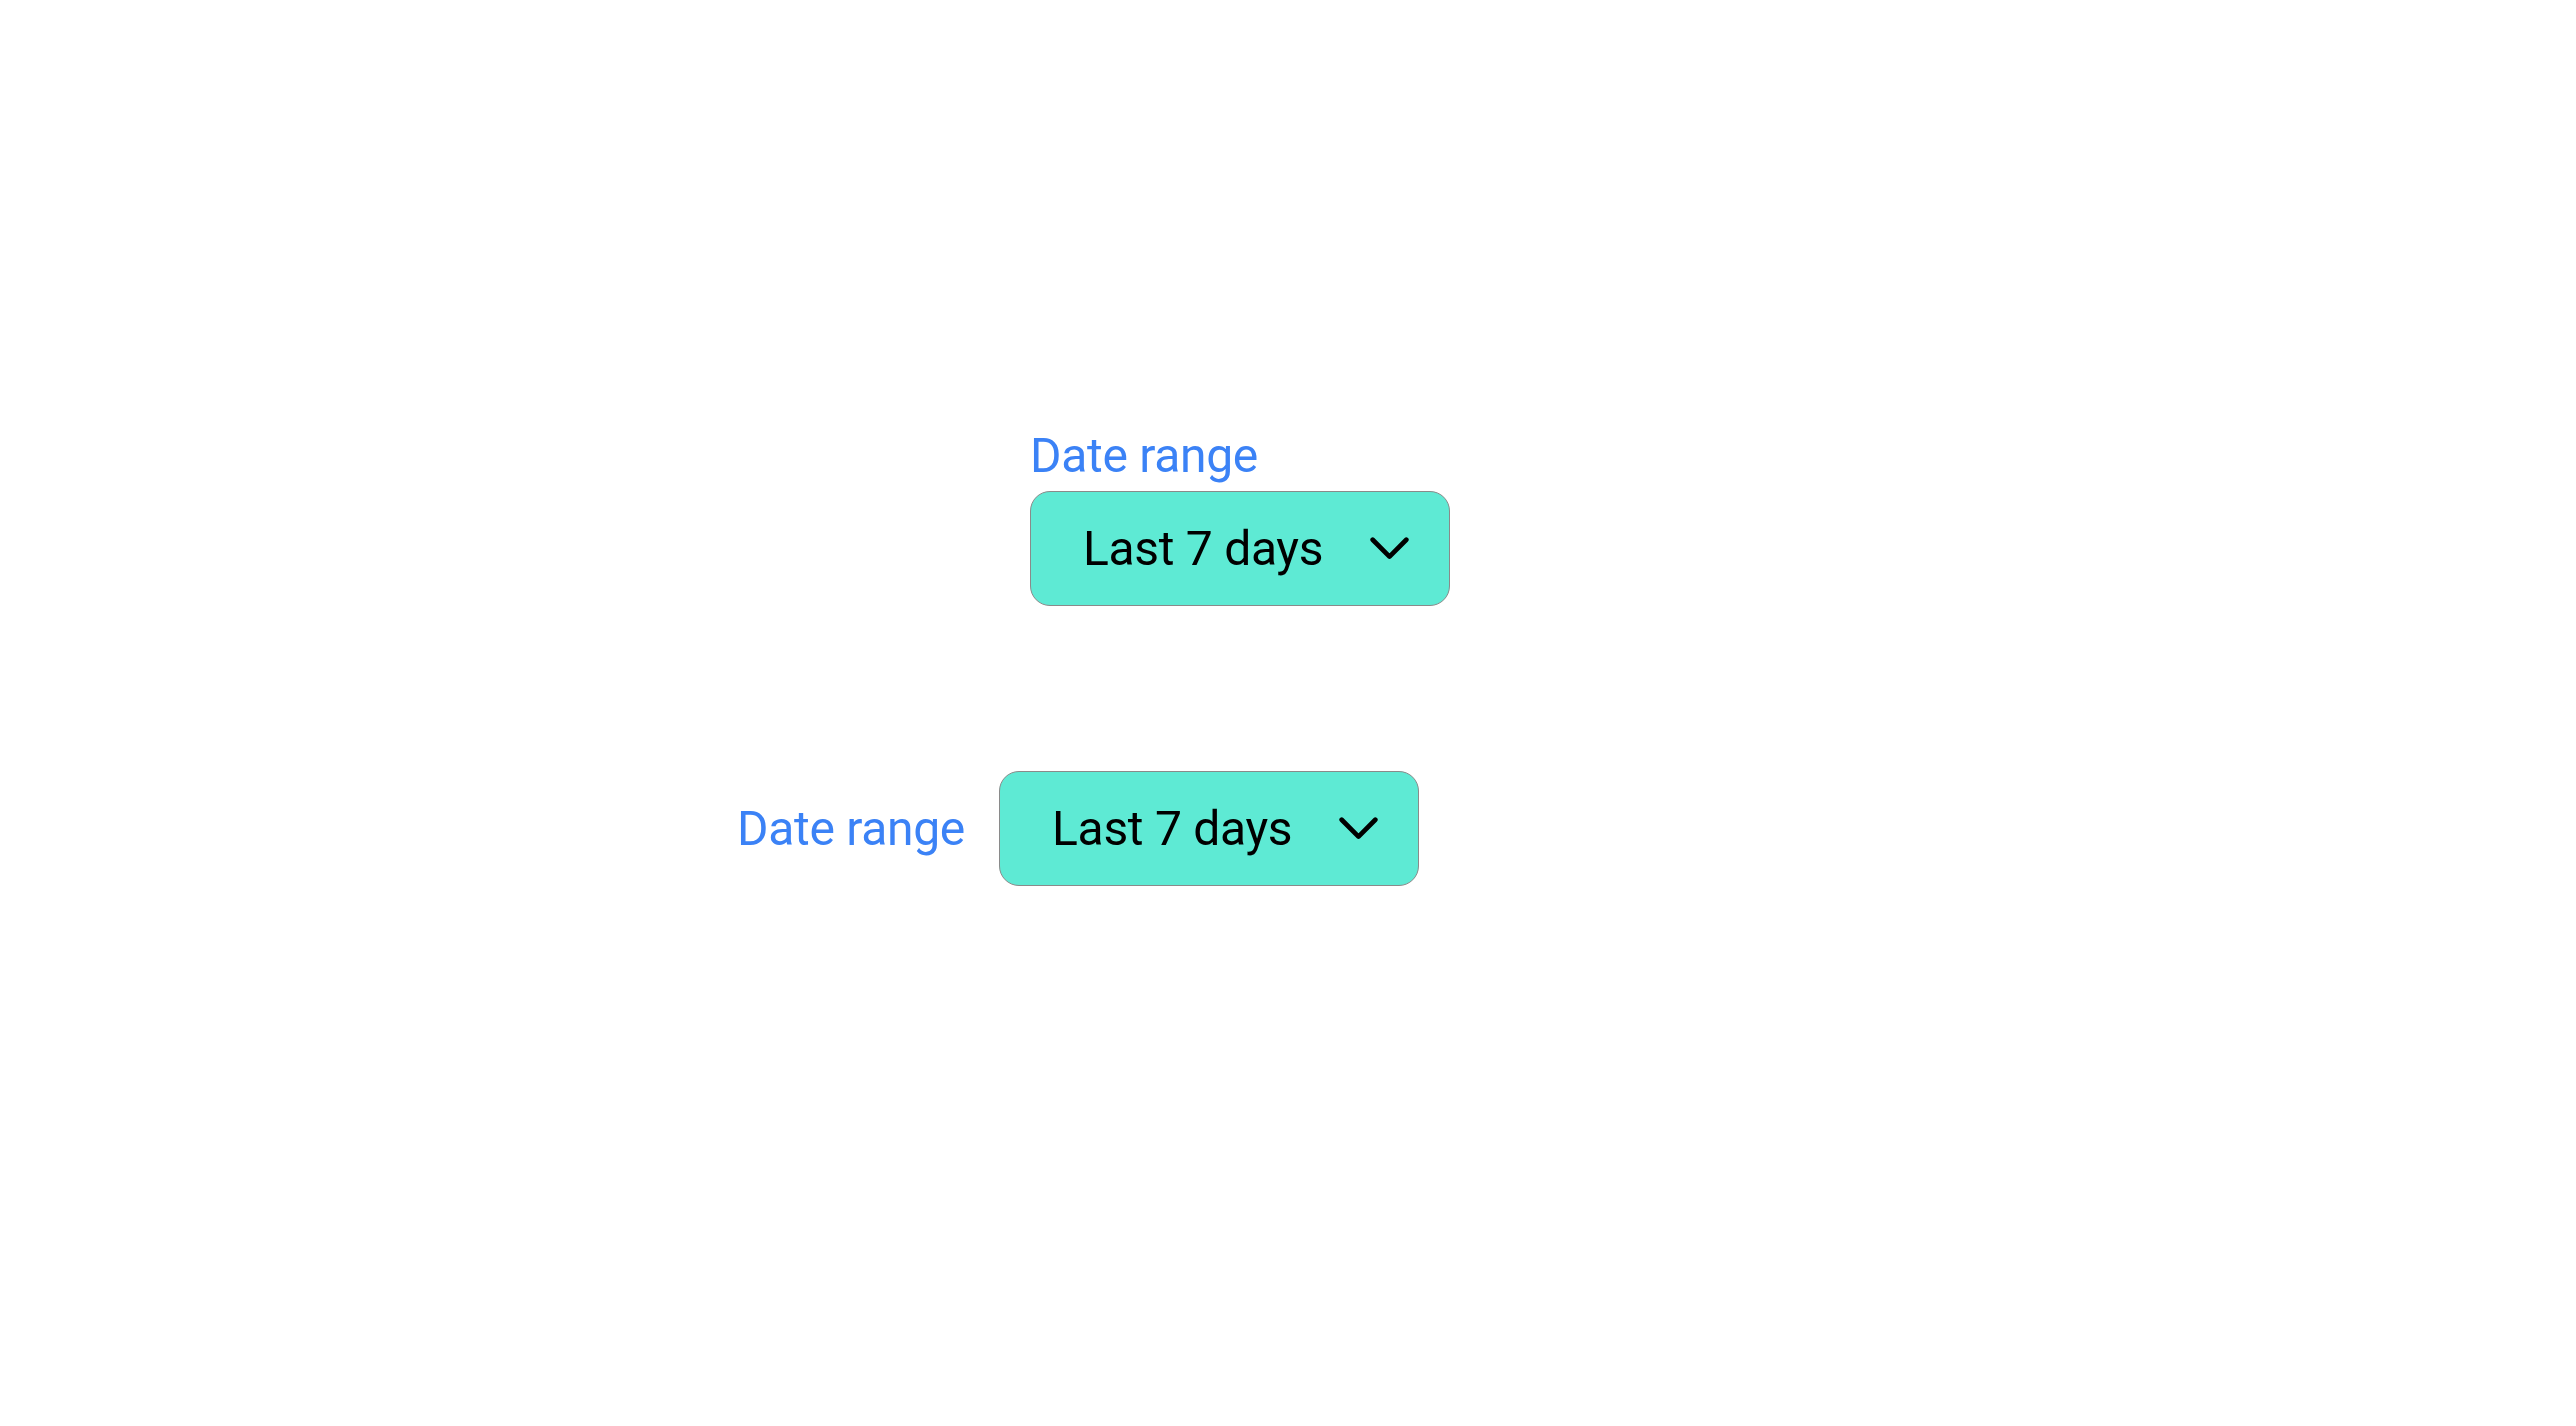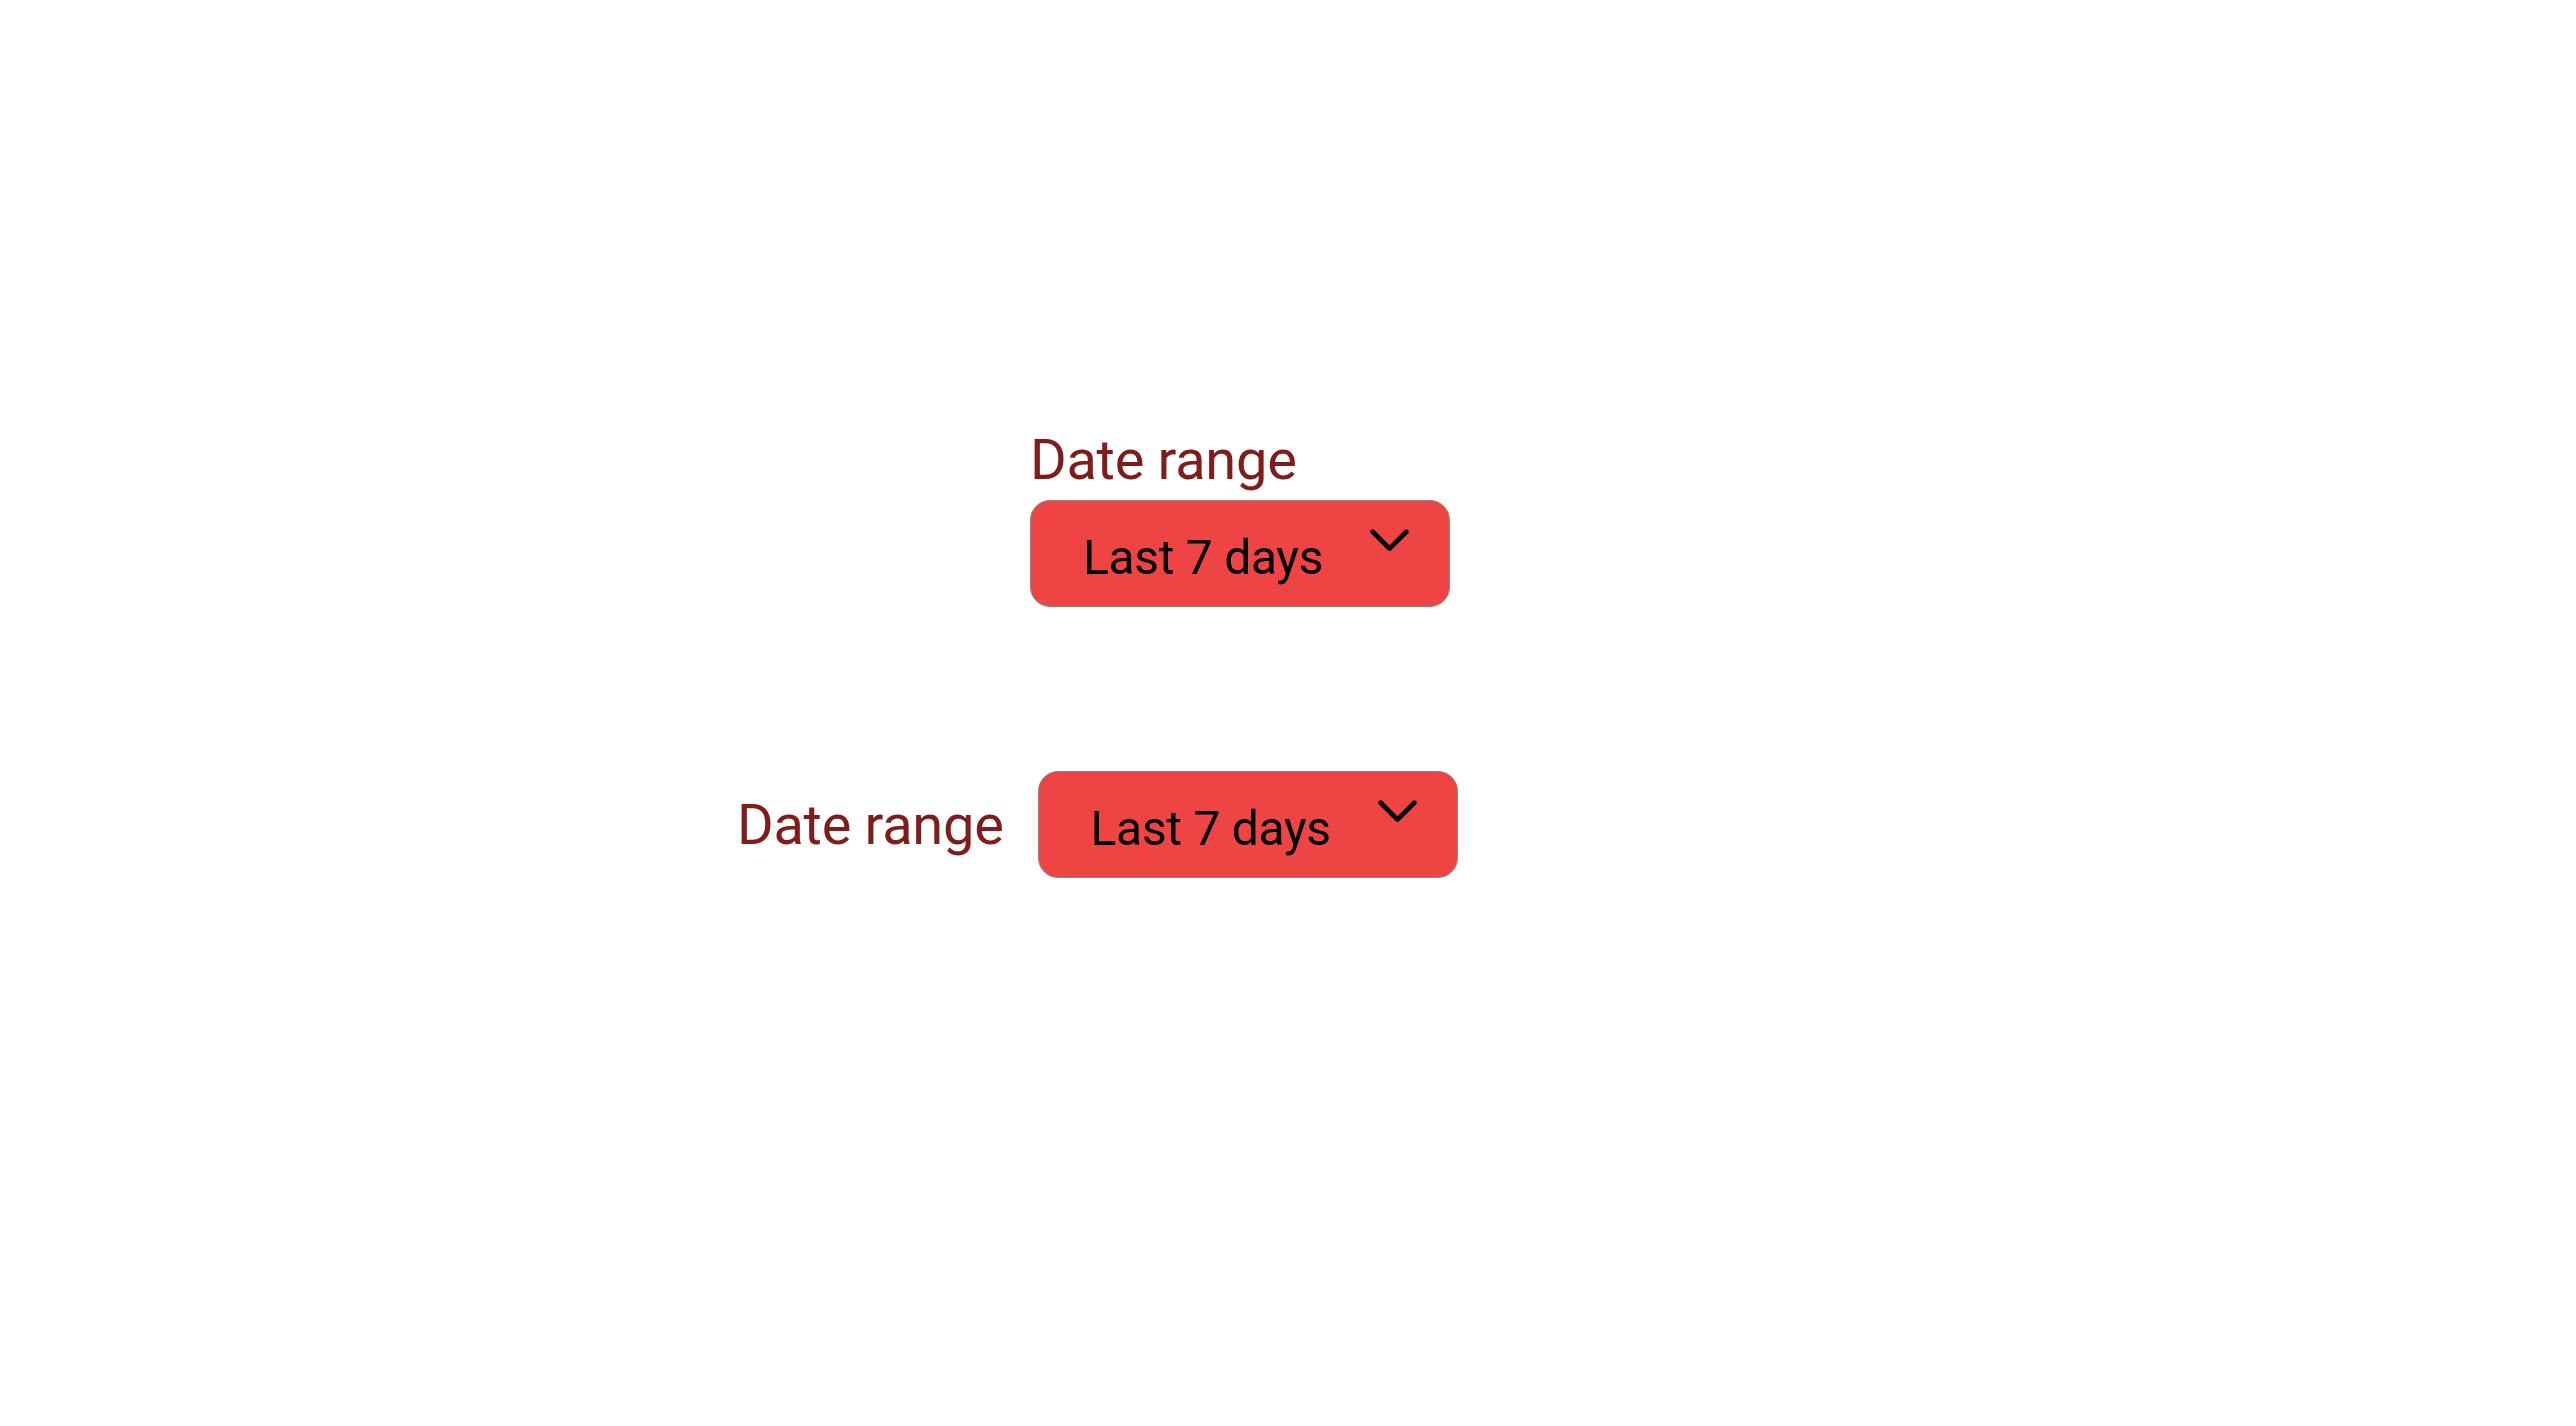--- a/index.html
+++ b/index.html
@@ -25,33 +25,33 @@
     .field-group-inline {
       position: absolute;
       left: 737px;
       top: 771px;
       display: flex;
       flex-direction: row;
       align-items: center;
       gap: 34px;
     }
     .field-label {
-      font-size: 56px;
+      font-size: 48px;
       font-weight: 400;
-      color: #7f1d1d;
+      color: #3b82f6;
       letter-spacing: -0.3px;
     }
     .select-control {
       display: inline-flex;
-      align-items: flex-start;
+      align-items: center;
       gap: 47px;
-      background: #ef4444;
+      background: #5eead4;
       border: 1.3px solid #8a8a8a;
       border-radius: 20px;
-      padding: 28px 40px 20px 52px;
+      padding: 28px 40px 28px 52px;
       cursor: pointer;
       user-select: none;
       width: fit-content;
     }
     .select-value {
       font-size: 48px;
       font-weight: 400;
       color: #000000;
       letter-spacing: -0.3px;
       white-space: nowrap;

